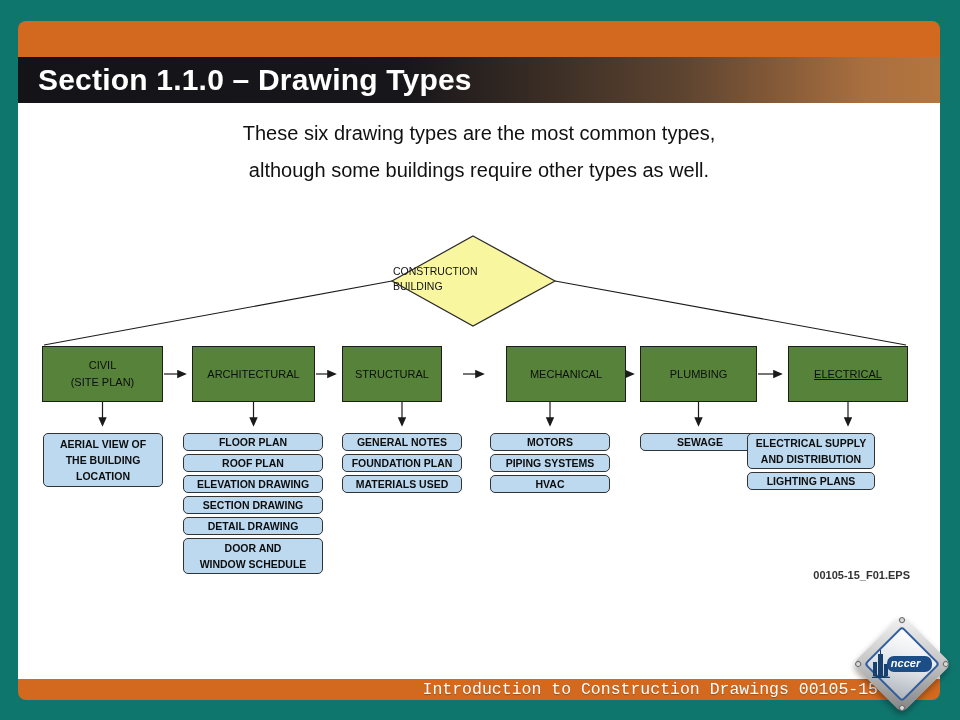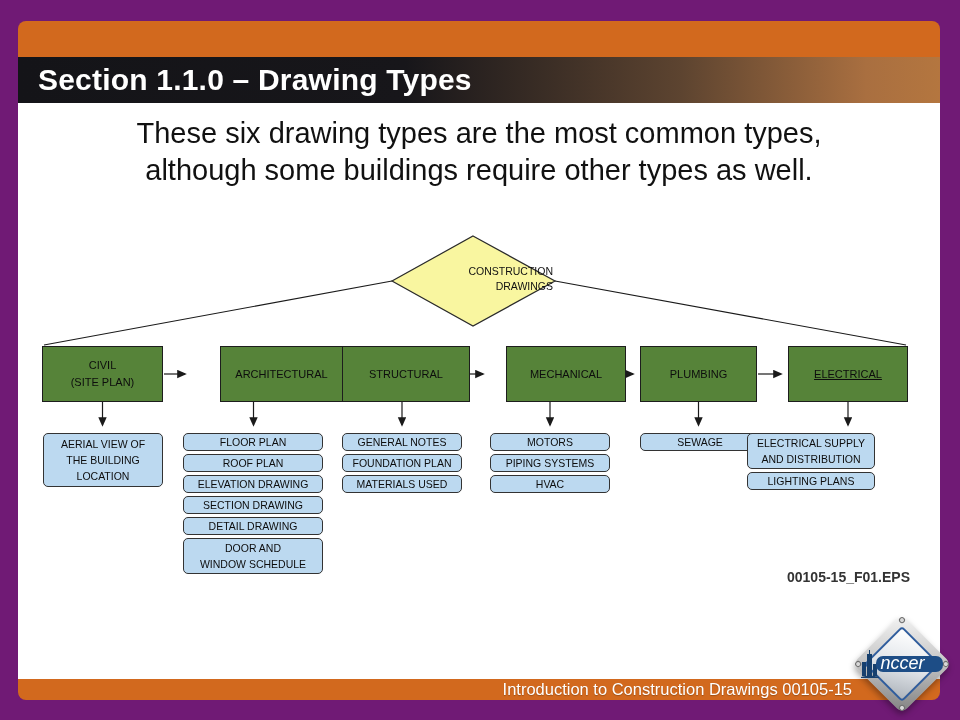--- a/index.html
+++ b/index.html
@@ -1,79 +1,79 @@
 <!DOCTYPE html>
 <html><head>
 <meta charset="utf-8">
 <style>
   html,body{margin:0;padding:0;}
   body{background:#d4d4d4;font-family:"Liberation Sans",sans-serif;}
-  .stage{position:relative;width:960px;height:720px;background:#701a75;overflow:hidden;}
+  .stage{position:relative;width:960px;height:720px;background:#0f766e;overflow:hidden;}
 
   
   .accent-bar{position:absolute;left:18px;top:21px;width:922px;height:36px;
     background:#d2691e;border-radius:8px 8px 0 0;}
   .title-bar{position:absolute;left:18px;top:57px;width:922px;height:46px;
     background:linear-gradient(90deg,#141418 0%,#17161a 42%,#5d4430 72%,#a96f40 92%,#b4763f 100%);}
   .title-bar h1{margin:0;padding:0 0 0 20px;font-size:30px;line-height:46px;
     font-weight:bold;color:#ffffff;letter-spacing:0.2px;}
 
   
   .content{position:absolute;left:18px;top:103px;width:922px;height:576px;background:#ffffff;}
 
   .subtitle{position:absolute;top:12px;left:0;width:100%;text-align:center;
-    color:#111;font-size:29px;line-height:37px;}
+    color:#111;font-size:20px;line-height:37px;}
   .subtitle span{display:block;}
 
   
   .svg-layer{position:absolute;left:0;top:0;width:922px;height:576px;}
 
-  .diamond-label{position:absolute;left:375px;top:161px;width:160px;text-align:right;
+  .diamond-label{position:absolute;left:375px;top:161px;width:160px;text-align:left;
     font-size:10.5px;line-height:15px;color:#111;}
   .diamond-label span{display:block;}
 
   .gbox{position:absolute;top:243px;height:56px;background:#568339;border:1px solid #1d1d1d;
     display:flex;flex-direction:column;justify-content:center;align-items:center;
     text-align:center;color:#0d0d0d;font-size:11px;line-height:17px;box-sizing:border-box;}
   .gbox span{display:block;}
-  .g1{left:24px;width:121px;} .g2{left:174px;width:123px;margin-left:28px;} .g3{left:324px;width:128px;}
+  .g1{left:24px;width:121px;} .g2{left:174px;width:123px;} .g3{left:324px;width:100px;}
   .g4{left:488px;width:120px;} .g5{left:622px;width:117px;} .g6{left:770px;width:120px;text-decoration:underline;}
 
-  .bcol{position:absolute;top:330px;display:flex;flex-direction:column;gap:3px;}
+  .bcol{position:absolute;top:330px;display:flex;flex-direction:column;gap:3px;font-weight:bold;}
   .c1{left:25px;width:120px;} .c2{left:165px;width:140px;} .c3{left:324px;width:120px;}
   .c4{left:472px;width:120px;} .c5{left:622px;width:120px;} .c6{left:729px;width:128px;}
   .bbox{background:#bcd9f0;border:1px solid #333;border-radius:5px;text-align:center;
     color:#0d0d0d;padding:0 4px;box-sizing:border-box;
     display:flex;flex-direction:column;justify-content:center;min-height:16px;}
   .bbox span{display:block;font-size:10.5px;line-height:16px;}
   .bbox.tall{padding:1px 3px;}
   .c1 .bbox{min-height:54px;}
 
-  .figure-ref{position:absolute;top:466px;right:30px;font-size:14px;font-weight:700;color:#333;}
+  .figure-ref{position:absolute;top:466px;right:30px;font-size:11px;font-weight:700;color:#333;}
 
   
   .footer-bar{position:absolute;left:18px;top:679px;width:922px;height:21px;
     background:#d2691e;border-radius:0 0 8px 8px;}
   .footer-bar p{margin:0;font-size:16.5px;line-height:21px;color:#fff;text-align:right;
-    padding-right:88px;text-shadow:0 1px 1px rgba(0,0,0,0.25);}
+    padding-right:62px;text-shadow:0 1px 1px rgba(0,0,0,0.25);font-family:Liberation Mono, monospace;}
 
   
   .logo{position:absolute;left:852px;top:614px;width:100px;height:100px;z-index:5;}
   .logo .d1{position:absolute;left:15px;top:15px;width:70px;height:70px;
     transform:rotate(45deg);border-radius:7px;
     background:linear-gradient(135deg,#f4f4f4 0%,#c9c9c9 45%,#808080 100%);
     box-shadow:2px 3px 6px rgba(0,0,0,0.35);}
   .logo .d2{position:absolute;inset:8px;border:2px solid #2f5d9e;border-radius:4px;
     background:linear-gradient(150deg,#ffffff 0%,#dfe3e8 55%,#aeb4bb 100%);}
   .logo .rivet{position:absolute;width:4px;height:4px;border-radius:50%;
     background:#d8d8d8;border:1px solid #6e6e6e;}
   .rv1{left:1px;top:1px;} .rv2{right:1px;top:1px;} .rv3{left:1px;bottom:1px;} .rv4{right:1px;bottom:1px;}
   .logo-face{position:absolute;inset:0;display:flex;align-items:center;justify-content:center;}
-  .logo-band{background:#1d4d86;color:#fff;font-weight:normal;font-style:italic;
-    font-size:18px;line-height:15px;padding:0 18px 1px 4px;border-radius:7px;margin-left:-3px;}
+  .logo-band{background:#1d4d86;color:#fff;font-weight:bold;font-style:italic;
+    font-size:11px;line-height:15px;padding:0 12px 1px 4px;border-radius:7px;margin-left:-3px;}
 </style>
 </head>
 <body>
 
 <div class="stage">
 
   <div class="accent-bar"></div>
 
   <div class="title-bar">
     <h1>Section 1.1.0 – Drawing Types</h1>
@@ -107,21 +107,21 @@
       <line x1="84.5" y1="299" x2="84.5" y2="322" stroke="#1a1a1a" stroke-width="1.2" marker-end="url(#arw)"></line>
       <line x1="235.5" y1="299" x2="235.5" y2="322" stroke="#1a1a1a" stroke-width="1.2" marker-end="url(#arw)"></line>
       <line x1="384" y1="299" x2="384" y2="322" stroke="#1a1a1a" stroke-width="1.2" marker-end="url(#arw)"></line>
       <line x1="532" y1="299" x2="532" y2="322" stroke="#1a1a1a" stroke-width="1.2" marker-end="url(#arw)"></line>
       <line x1="680.5" y1="299" x2="680.5" y2="322" stroke="#1a1a1a" stroke-width="1.2" marker-end="url(#arw)"></line>
       <line x1="830" y1="299" x2="830" y2="322" stroke="#1a1a1a" stroke-width="1.2" marker-end="url(#arw)"></line>
     </svg>
 
     <div class="diamond-label">
       <span>CONSTRUCTION</span>
-      <span>DRAWINGS</span>
+      <span>BUILDING</span>
     </div>
 
     <div class="gbox g1">
       <span>CIVIL</span>
       <span>(SITE PLAN)</span>
     </div>
     <div class="gbox g2">
       <span>ARCHITECTURAL</span>
     </div>
     <div class="gbox g3">

